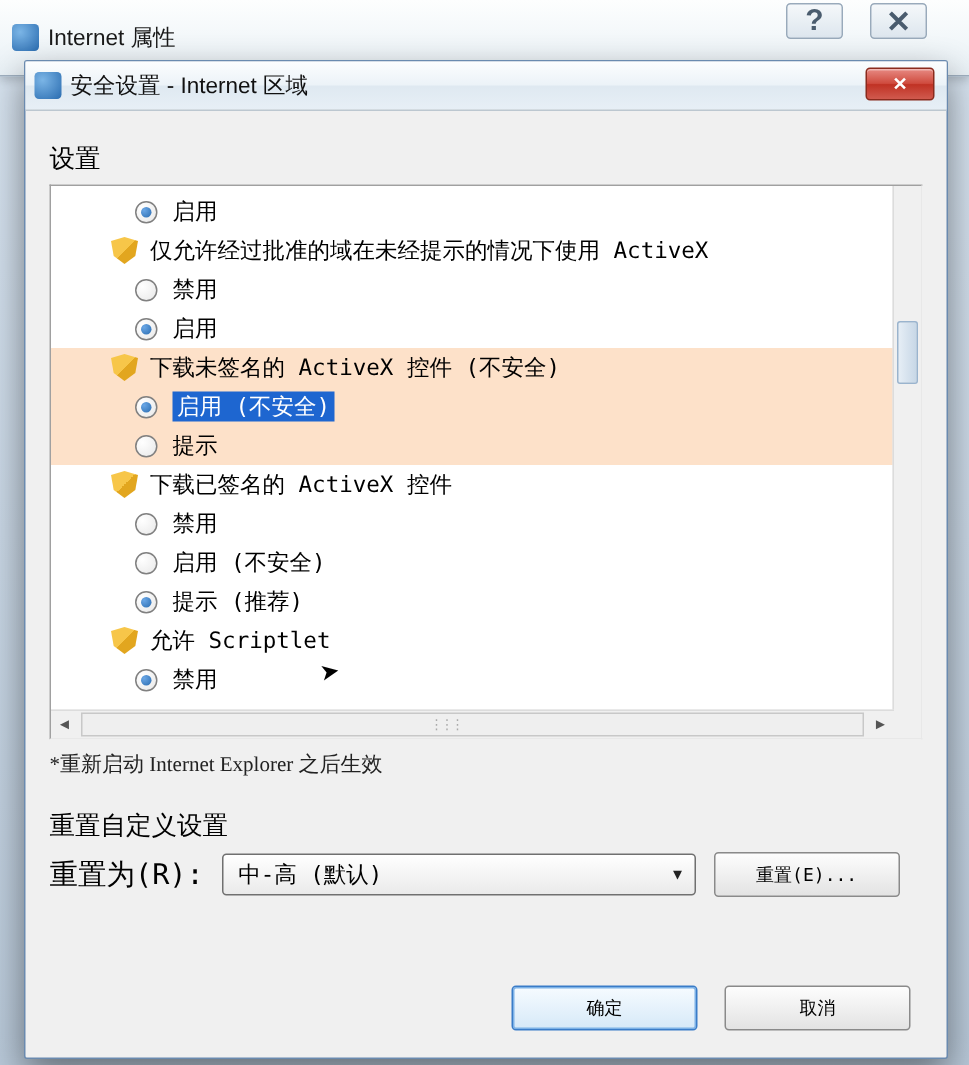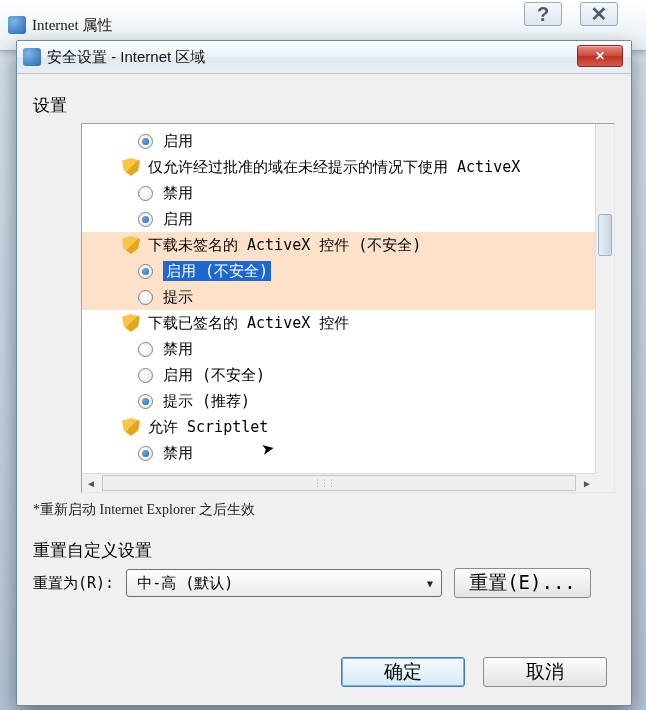--- a/index.html
+++ b/index.html
@@ -32,21 +32,20 @@
       height: 18px;
       border-radius: 3px;
       background: radial-gradient(circle at 30% 30%, #7bb5e6, #2a6cb0);
       margin-right: 6px;
       position: relative;
       display: inline-block;
     }
     .back-title {
       font-size: 15px;
       color: #1a1a1a;
-      font-family: Liberation Serif, serif;
     }
     .win-btns {
       position: absolute;
       top: 2px;
       right: 28px;
       display: flex;
       gap: 18px;
       font-size: 20px;
       color: #4a5c6e;
     }
@@ -114,21 +113,20 @@
     }
     .listbox-frame {
       border-top: 1px solid #a0a0a0;
       border-left: 1px solid #a0a0a0;
       border-right: 1px solid #e8e8e8;
       border-bottom: 1px solid #e8e8e8;
       background: #fff;
       position: relative;
       height: 368px;
       box-shadow: inset 1px 1px 0 #fff;
-      margin-left: 48px;
     }
     .list-scroll {
       position: absolute;
       top: 0;
       left: 0;
       right: 18px;
       bottom: 18px;
       overflow: hidden;
     }
     .vscroll {
@@ -273,21 +271,21 @@
       margin-top: 20px;
     }
     .reset-row {
       display: flex;
       align-items: center;
       gap: 12px;
       margin-top: 6px;
     }
     .reset-label {
       font-family: "SimSun", monospace;
-      font-size: 15px;
+      font-size: 19px;
     }
     .combo {
       flex: 1;
       height: 26px;
       border: 1px solid #707070;
       background: linear-gradient(to bottom, #fff, #eaeaea);
       display: flex;
       align-items: center;
       justify-content: space-between;
       padding: 0 8px 0 10px;
@@ -304,21 +302,21 @@
       height: 28px;
       min-width: 94px;
       border: 1px solid #8a8a8a;
       background: linear-gradient(to bottom, #fdfdfd, #e3e3e3);
       border-radius: 3px;
       display: inline-flex;
       align-items: center;
       justify-content: center;
       padding: 0 14px;
       font-family: "SimSun", monospace;
-      font-size: 19px;
+      font-size: 12px;
     }
     .btn.default {
       border: 1px solid #3a7cc8;
       box-shadow: 0 0 0 1px #7cb1e6 inset;
       background: linear-gradient(to bottom, #f6fbff, #d6e9f8);
     }
     .bottom-btns {
       position: absolute;
       bottom: 18px;
       right: 24px;

